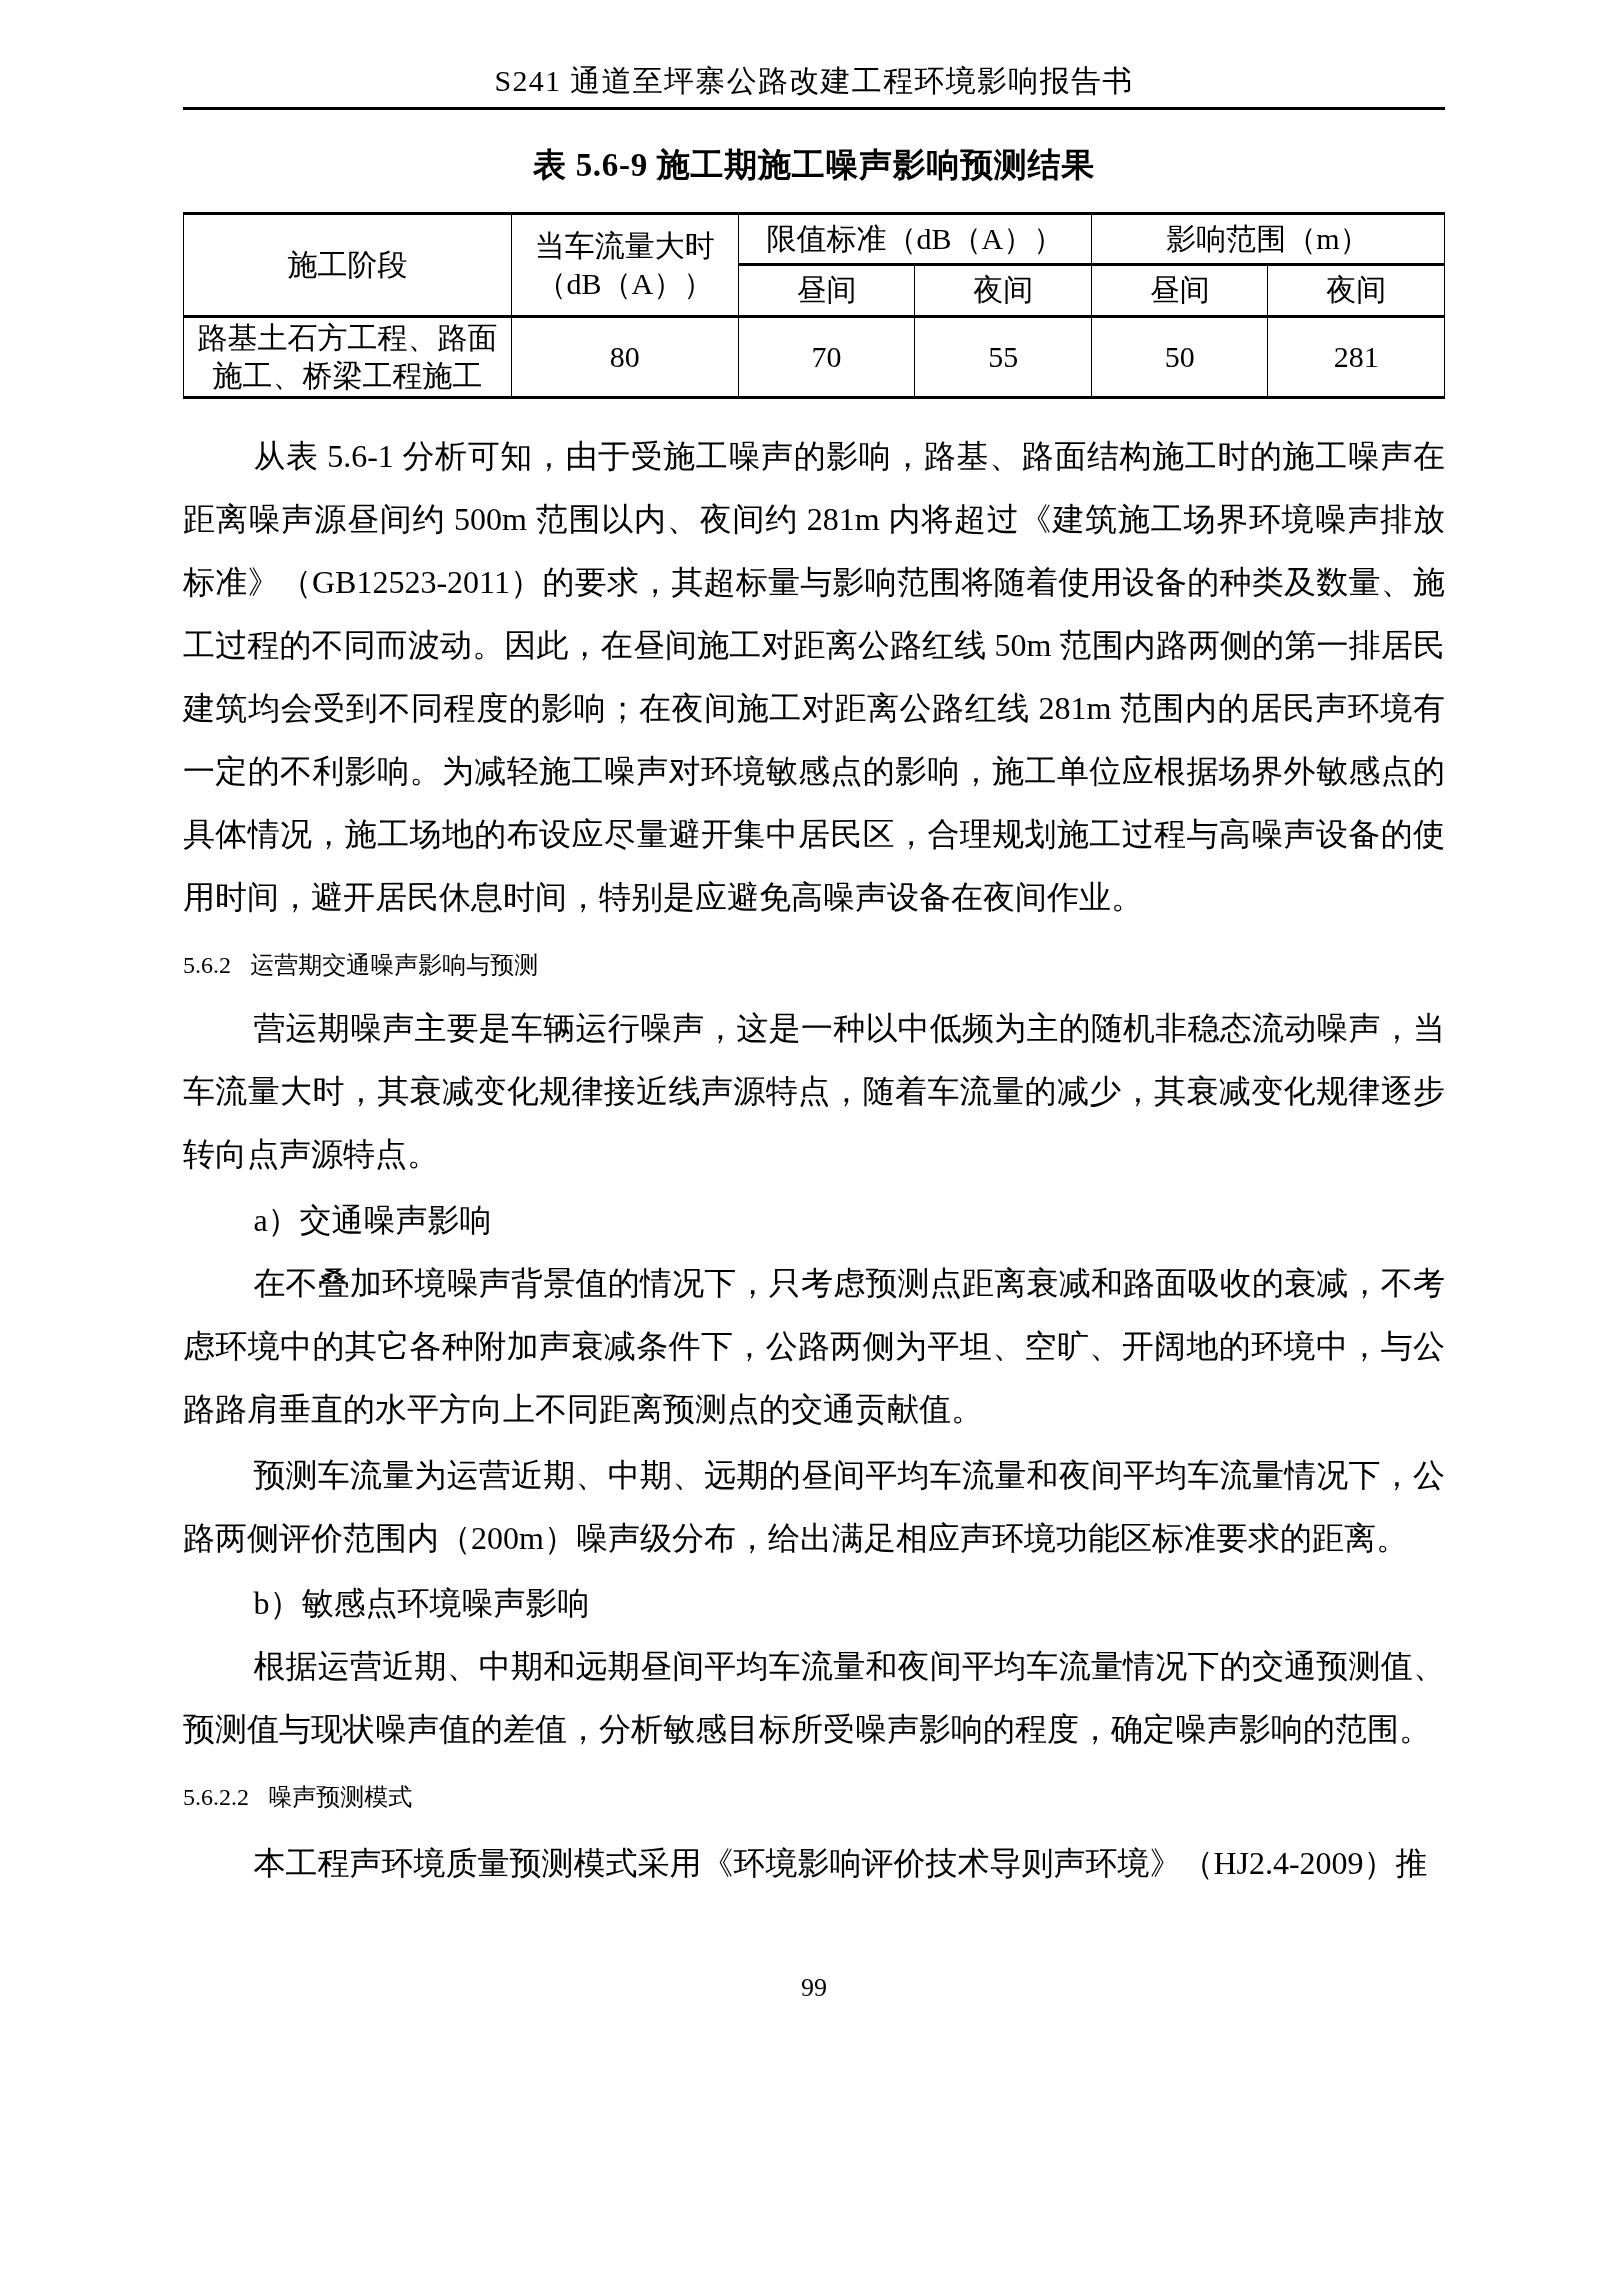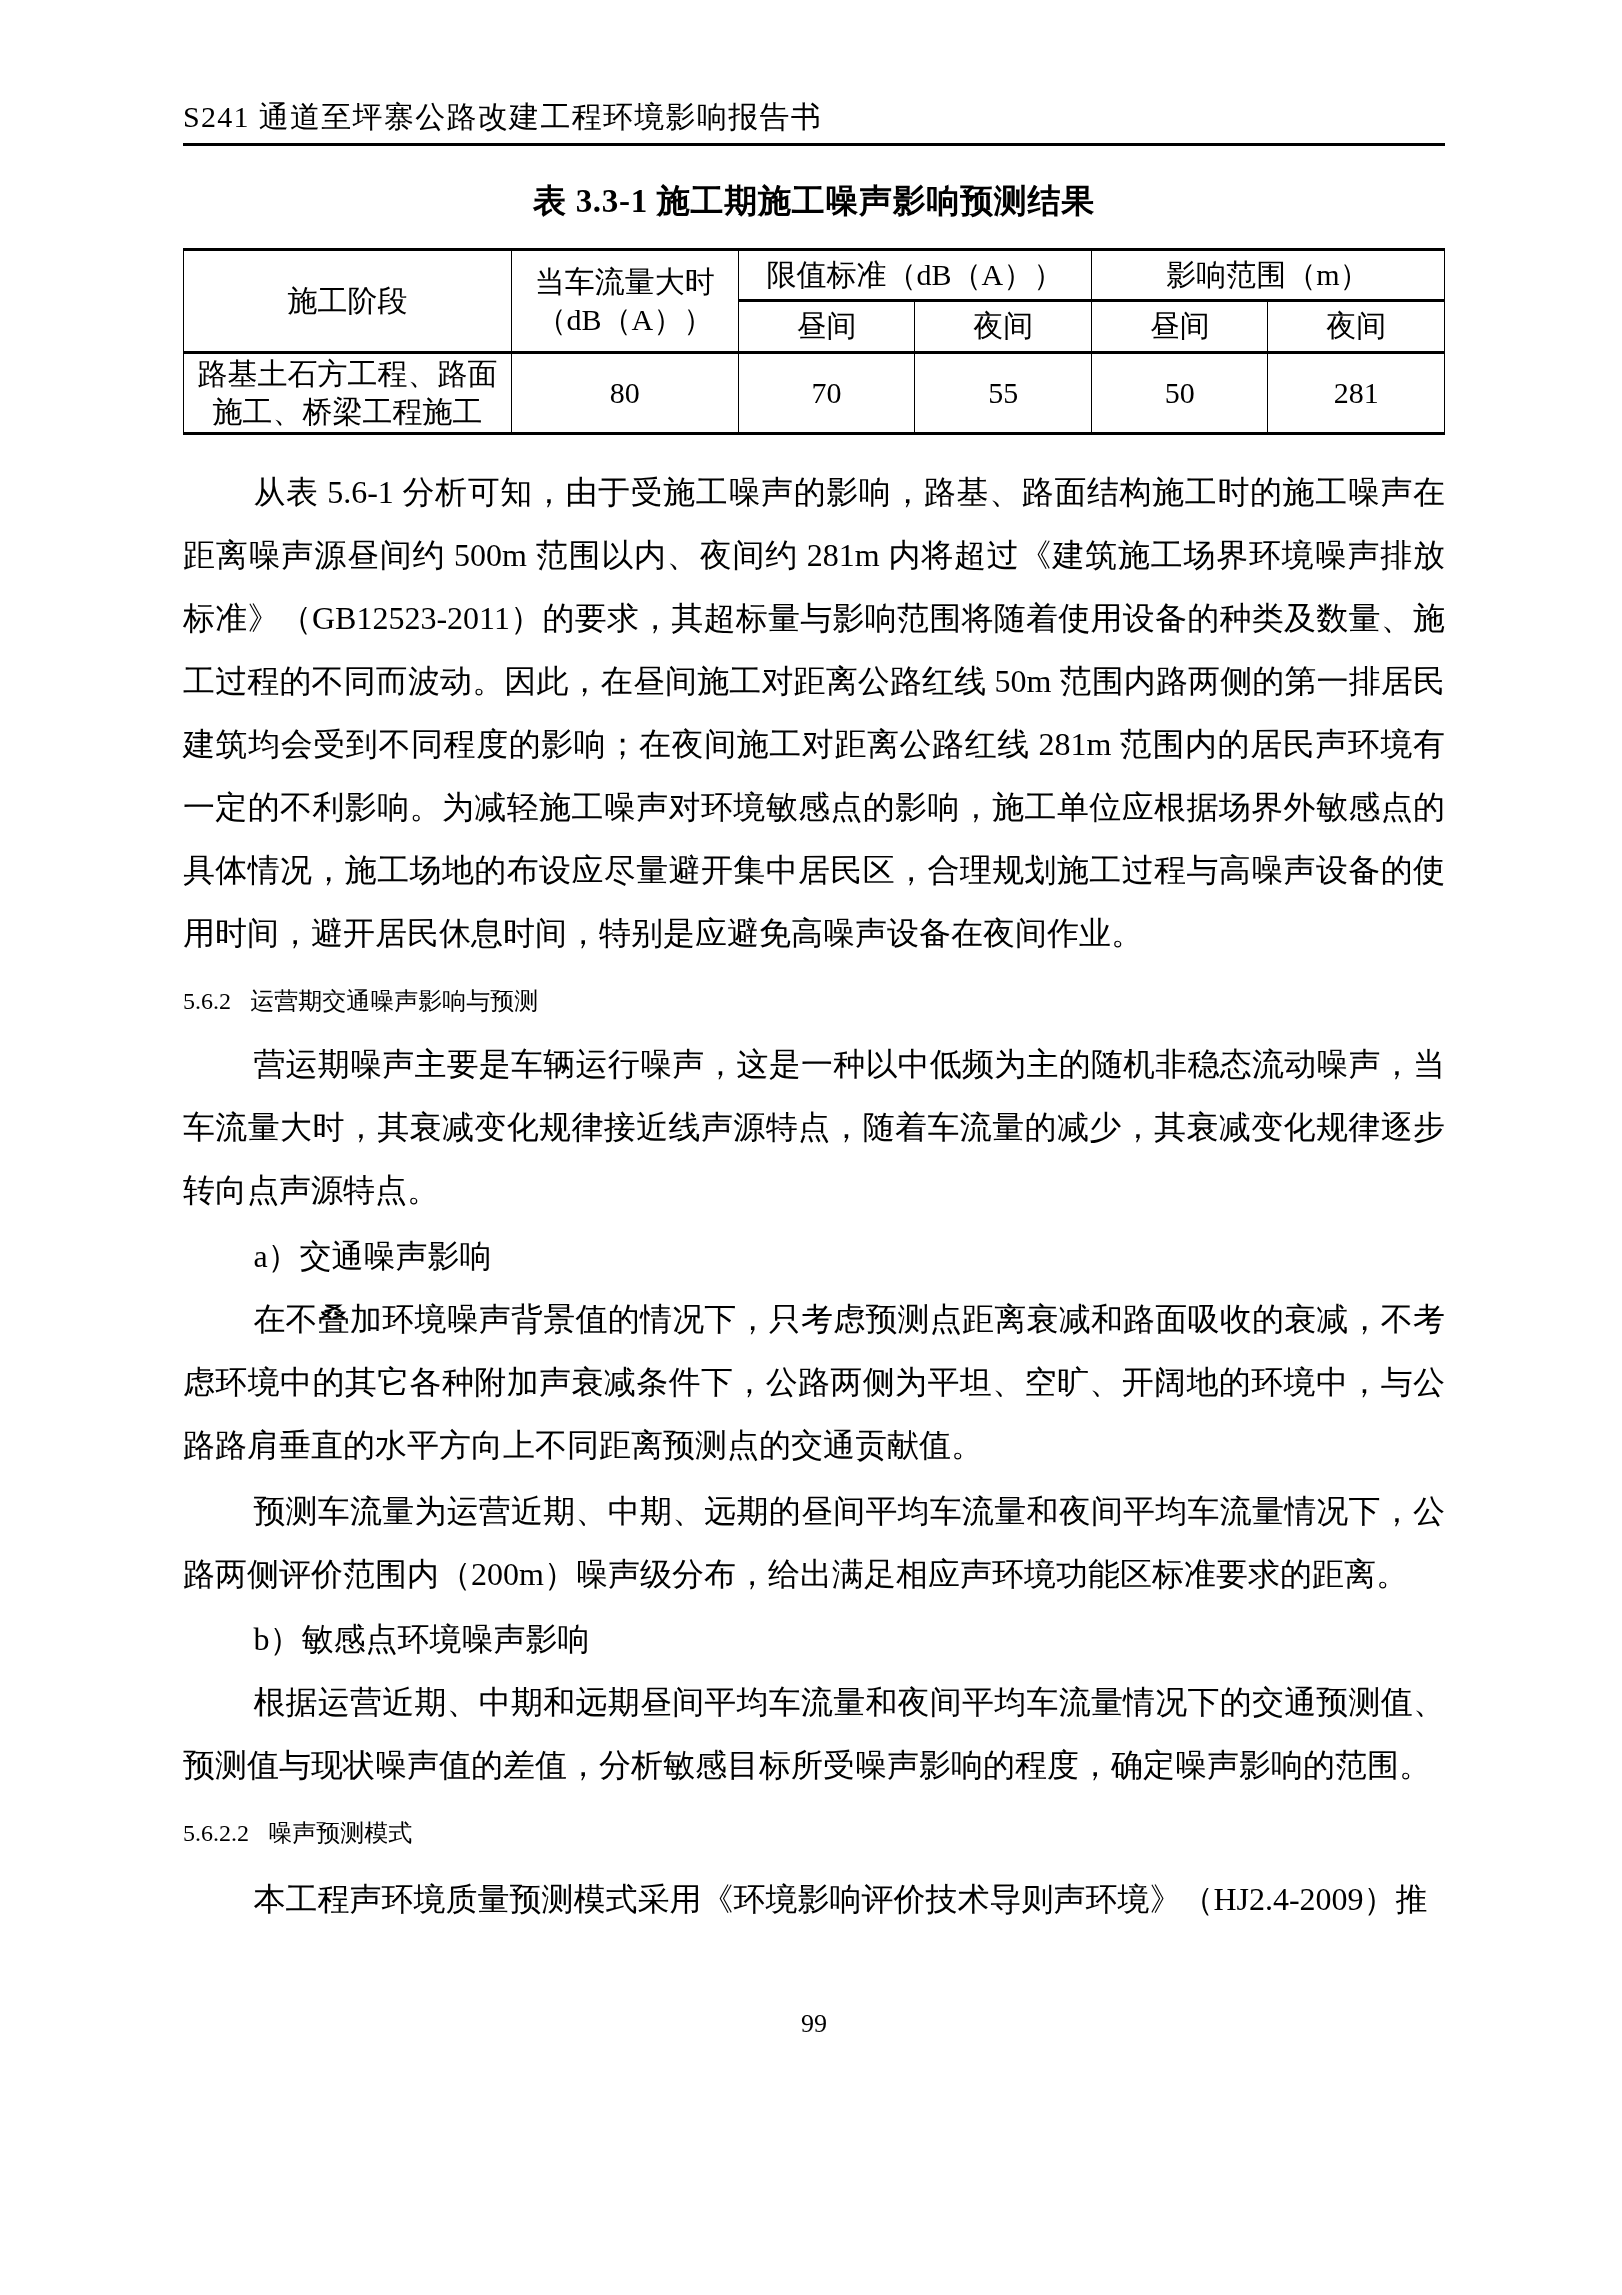--- a/index.html
+++ b/index.html
@@ -9,24 +9,24 @@
     height: 2295px;
     background: #ffffff;
     color: #000000;
     font-family: "Liberation Serif", "DejaVu Serif", serif;
     overflow: hidden;
   }
   .content {
     margin: 0 177px 0 183px;
   }
   .doc-header {
-    padding-top: 98px;
+    padding-top: 62px;
     padding-bottom: 6.5px;
     border-bottom: 3.9px solid #000;
-    text-align: left;
+    text-align: center;
     font-size: 30px;
     line-height: 38px;
     letter-spacing: 1.3px;
   }
   .table-caption {
     margin-top: 38px;
     text-align: center;
     font-size: 33px;
     font-weight: bold;
     line-height: 35px;
@@ -84,21 +84,21 @@
 </head>
 <body>
 
 <div class="page">
   <div class="content">
 
     <div class="doc-header">
       <span>S241 通道至坪寨公路改建工程环境影响报告书</span>
     </div>
 
-    <div class="table-caption">表 3.3-1 施工期施工噪声影响预测结果</div>
+    <div class="table-caption">表 5.6-9 施工期施工噪声影响预测结果</div>
 
     <table class="noise-table">
       <colgroup>
         <col style="width:26%">
         <col style="width:18%">
         <col style="width:14%">
         <col style="width:14%">
         <col style="width:14%">
         <col style="width:14%">
       </colgroup>

